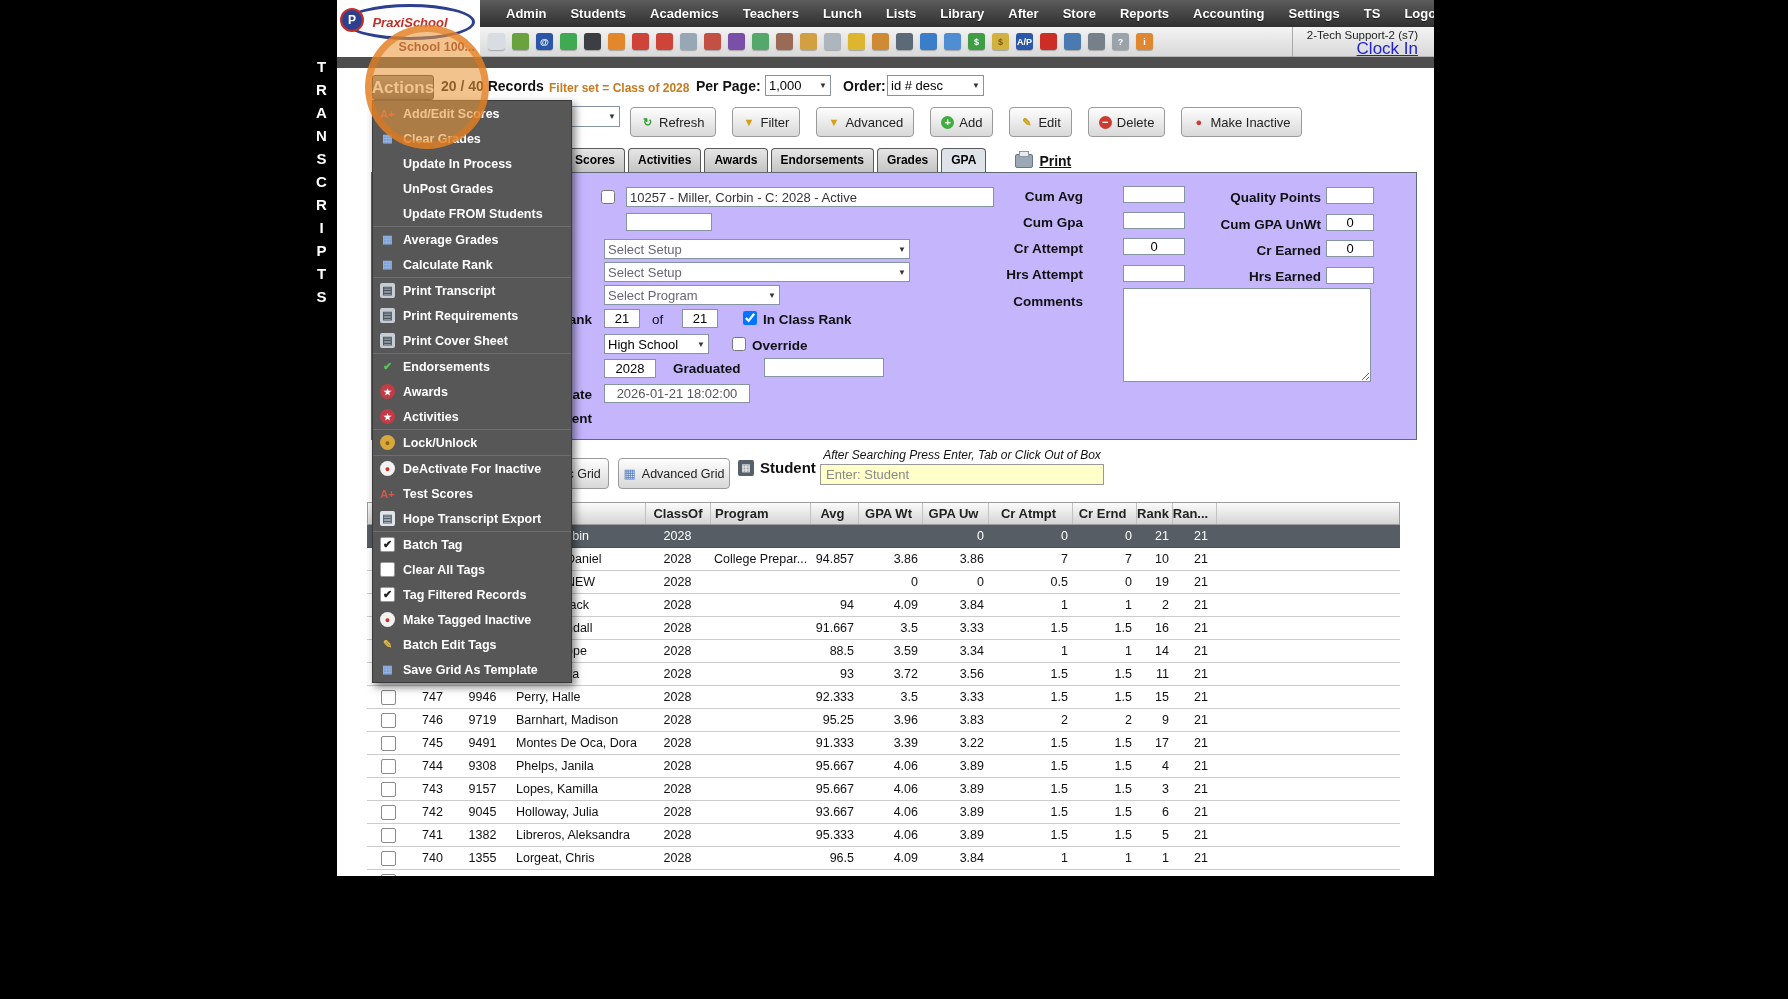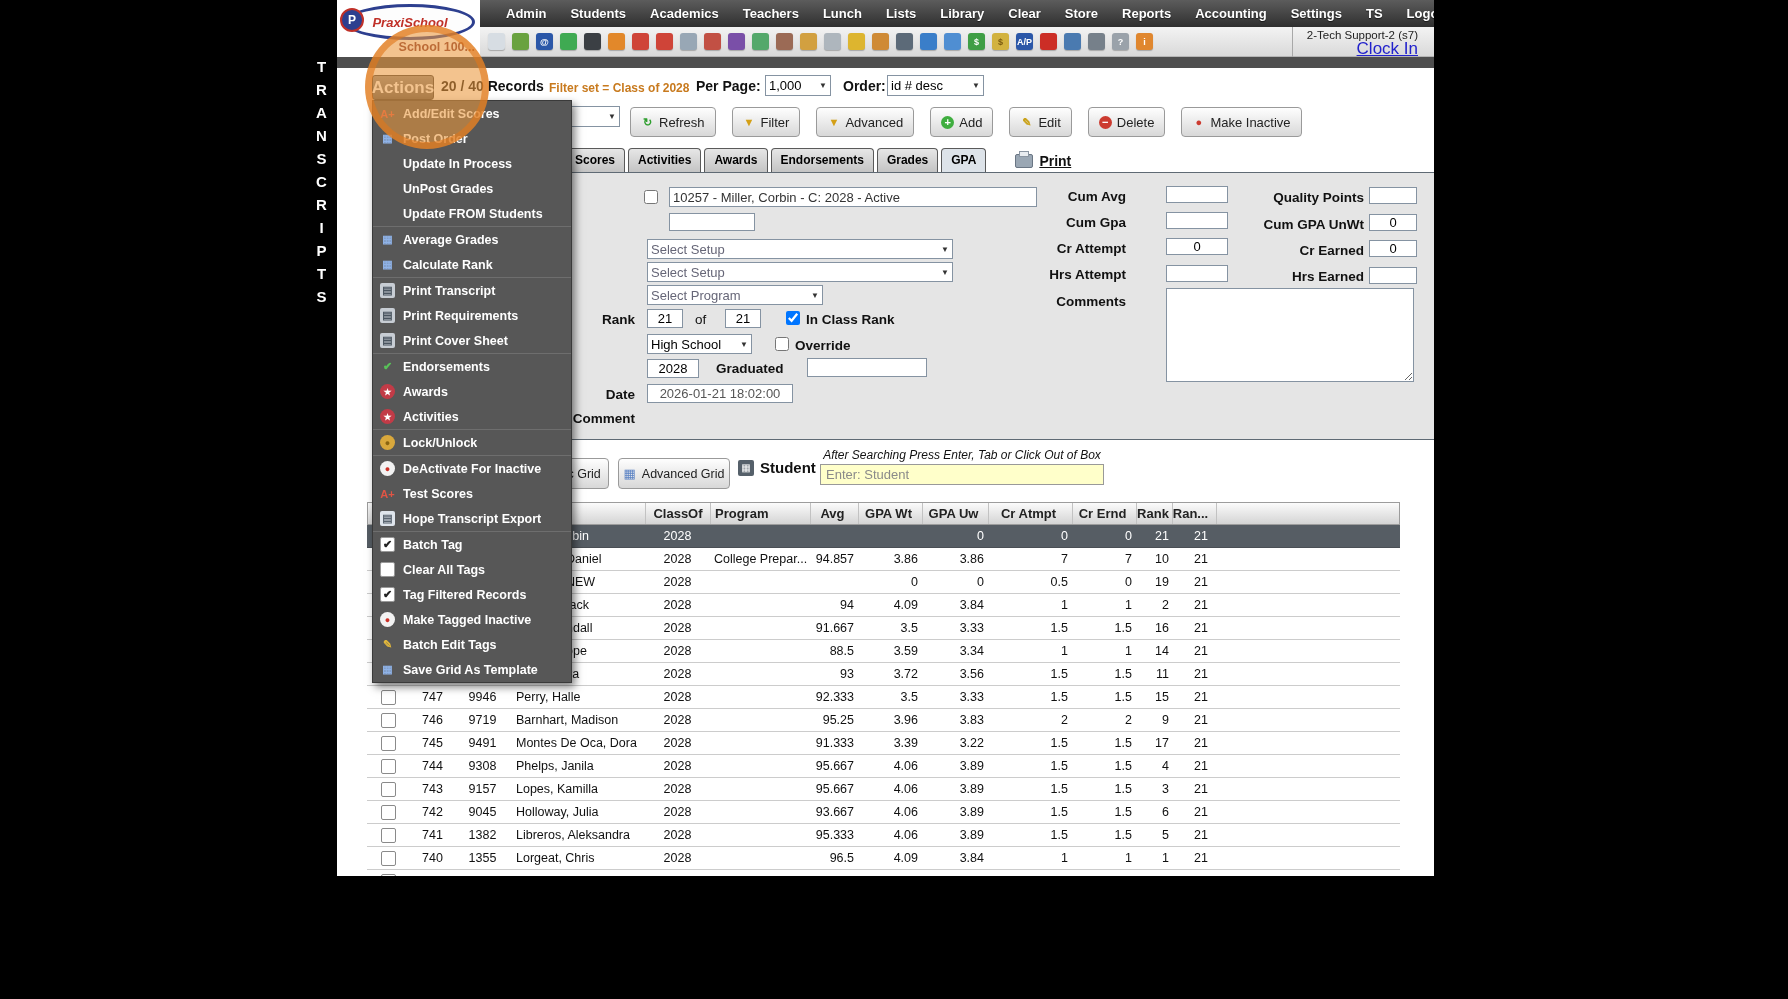--- a/index.html
+++ b/index.html
@@ -64,22 +64,22 @@
   .tabsrow{position:absolute;left:228px;top:148px;height:24px;display:flex;gap:3px;align-items:flex-end;}
   .tab{padding:4px 9px;font-weight:bold;font-size:12px;background:linear-gradient(#e6e6e6,#c4c4c4);
        border:1px solid #5a5a5a;border-bottom:none;border-radius:4px 4px 0 0;height:24px;box-sizing:border-box;cursor:pointer;text-align:right;}
   .tab.active{background:#dde3e9;}
   .print-block{display:flex;align-items:center;gap:6px;margin-left:26px;cursor:pointer;padding-bottom:3px;}
   .printer{width:16px;height:12px;background:#9aa7b4;border:1px solid #6a7684;border-radius:2px;position:relative;flex:none;}
   .printer::before{content:"";position:absolute;left:3px;top:-4px;width:8px;height:4px;background:#e8ecf0;border:1px solid #8a95a2;}
   .print-label{font-weight:bold;font-size:14px;color:#111;text-decoration:underline;}
 
   
-  .formpanel{position:absolute;left:34px;top:172px;width:1046px;height:268px;background:#e5e5e5;
-             border:1px solid #5f6a74;box-sizing:border-box;margin-left:43px;}
+  .formpanel{position:absolute;left:34px;top:172px;width:1046px;height:268px;background:#c4b5fd;
+             border:1px solid #5f6a74;box-sizing:border-box;}
   .formpanel .inp{position:absolute;border:1px solid #8593a2;background:#fff;font-size:13px;
                   font-family:"Liberation Sans",sans-serif;padding:0 3px;box-sizing:border-box;height:19px;}
   .formpanel .lbl{position:absolute;font-weight:bold;font-size:13.5px;color:#111;white-space:nowrap;}
   .rlabel{text-align:right;}
   .cbx{position:absolute;width:14px;height:14px;margin:0;}
   textarea.comments{position:absolute;border:1px solid #8593a2;background:#fff;resize:both;
                     font-family:"Liberation Sans",sans-serif;font-size:12px;box-sizing:border-box;}
 
   
   .gridbtn{position:absolute;display:flex;align-items:center;justify-content:center;gap:6px;
@@ -163,21 +163,21 @@
       <span class="nav-item">Academics</span>
 
       <span class="nav-item">Teachers</span>
 
       <span class="nav-item">Lunch</span>
 
       <span class="nav-item">Lists</span>
 
       <span class="nav-item">Library</span>
 
-      <span class="nav-item">Clear</span>
+      <span class="nav-item">After</span>
 
       <span class="nav-item">Store</span>
 
       <span class="nav-item">Reports</span>
 
       <span class="nav-item">Accounting</span>
 
       <span class="nav-item">Settings</span>
 
       <span class="nav-item">TS</span>
@@ -706,21 +706,21 @@
 
   <div class="menu">
 
       <div class="menu-item">
         <span class="mi-ic" style="color: rgb(224, 85, 69);">A+</span>
         <span>Add/Edit Scores</span>
       </div>
 
       <div class="menu-item">
         <span class="mi-ic" style="color: rgb(143, 179, 232);">▦</span>
-        <span>Post Order</span>
+        <span>Clear Grades</span>
       </div>
 
       <div class="menu-item">
         <span class="mi-ic"></span>
         <span>Update In Process</span>
       </div>
 
       <div class="menu-item">
         <span class="mi-ic"></span>
         <span>UnPost Grades</span>

